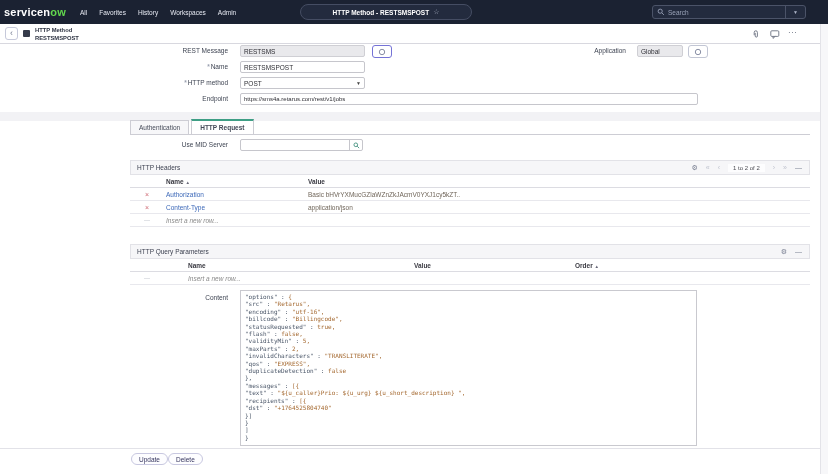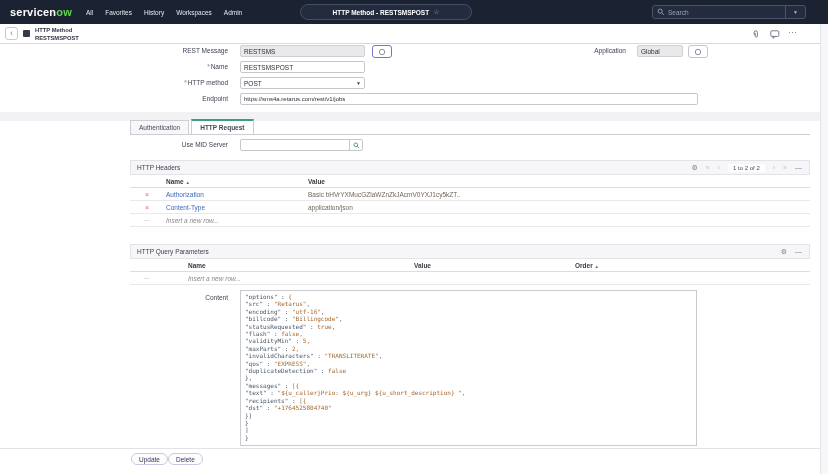--- a/index.html
+++ b/index.html
@@ -7,21 +7,21 @@
   body {
     position: relative;
     font-family: "Liberation Sans", sans-serif;
     background: #fff;
     overflow: hidden;
     color: #2f3340;
   }
 
   
   .banner { position:absolute; top:0; left:0; width:828px; height:24px; background:#1b2232; display:flex; align-items:center; }
-  .logo { font-size:11px; font-weight:bold; color:#fff; margin-left:10px; letter-spacing:.2px; }
+  .logo { font-size:11px; font-weight:bold; color:#fff; margin-left:4px; letter-spacing:.2px; }
   .logo .accent { color:#62d84e; }
   .nav { display:flex; gap:12px; margin-left:14px; }
   .nav span { font-size:6.5px; color:#e6e9f2; cursor:default; }
   .pill { position:absolute; left:300px; top:4px; width:172px; height:16px; border:1px solid #454d63; background:#232b3e; border-radius:9px; display:flex; align-items:center; justify-content:center; gap:4px; }
   .pill .ttl { font-size:6.5px; font-weight:bold; color:#fff; }
   .pill .star { font-size:7px; color:#aeb6c9; }
   .search { position:absolute; left:652px; top:5px; width:154px; height:14px; background:#232b3e; border:1px solid #4b5368; border-radius:3px; display:flex; align-items:center; }
   .search .ph { font-size:6.5px; color:#9aa3b8; margin-left:3px; }
   .search .caret-seg { margin-left:auto; width:20px; height:100%; border-left:1px solid #4b5368; display:flex; align-items:center; justify-content:center; color:#aeb6c9; font-size:5px; }
   .mag { width:8px; height:8px; margin-left:4px; }

